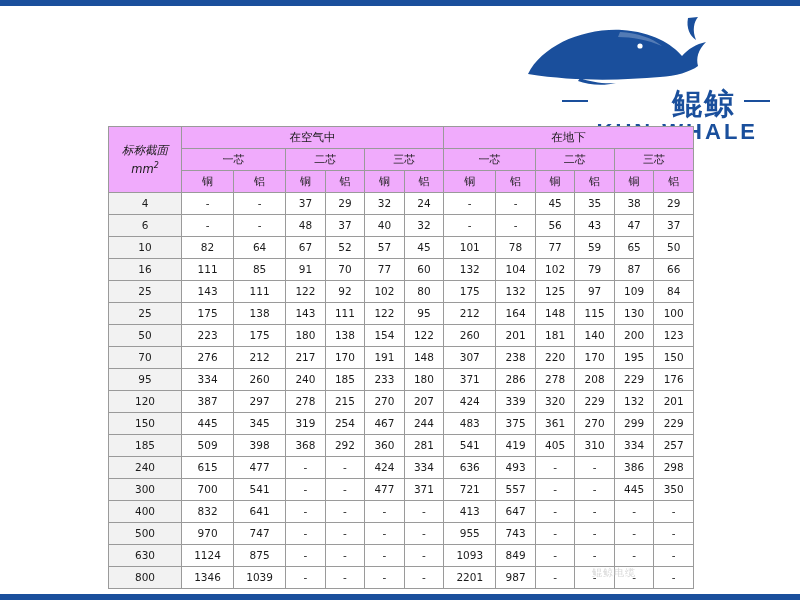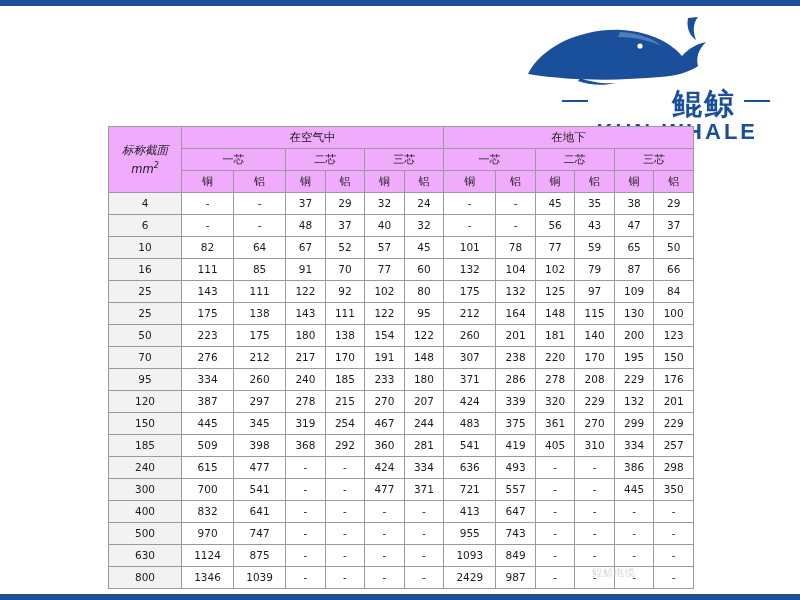--- a/index.html
+++ b/index.html
@@ -455,21 +455,21 @@
             <td>-</td>
           </tr>
           <tr>
             <td class="firstcol">800</td>
             <td>1346</td>
             <td>1039</td>
             <td>-</td>
             <td>-</td>
             <td>-</td>
             <td>-</td>
-            <td>2429</td>
+            <td>2201</td>
             <td>987</td>
             <td>-</td>
             <td>-</td>
             <td>-</td>
             <td>-</td>
           </tr>
         </tbody>
     </table>
   </div>
 

